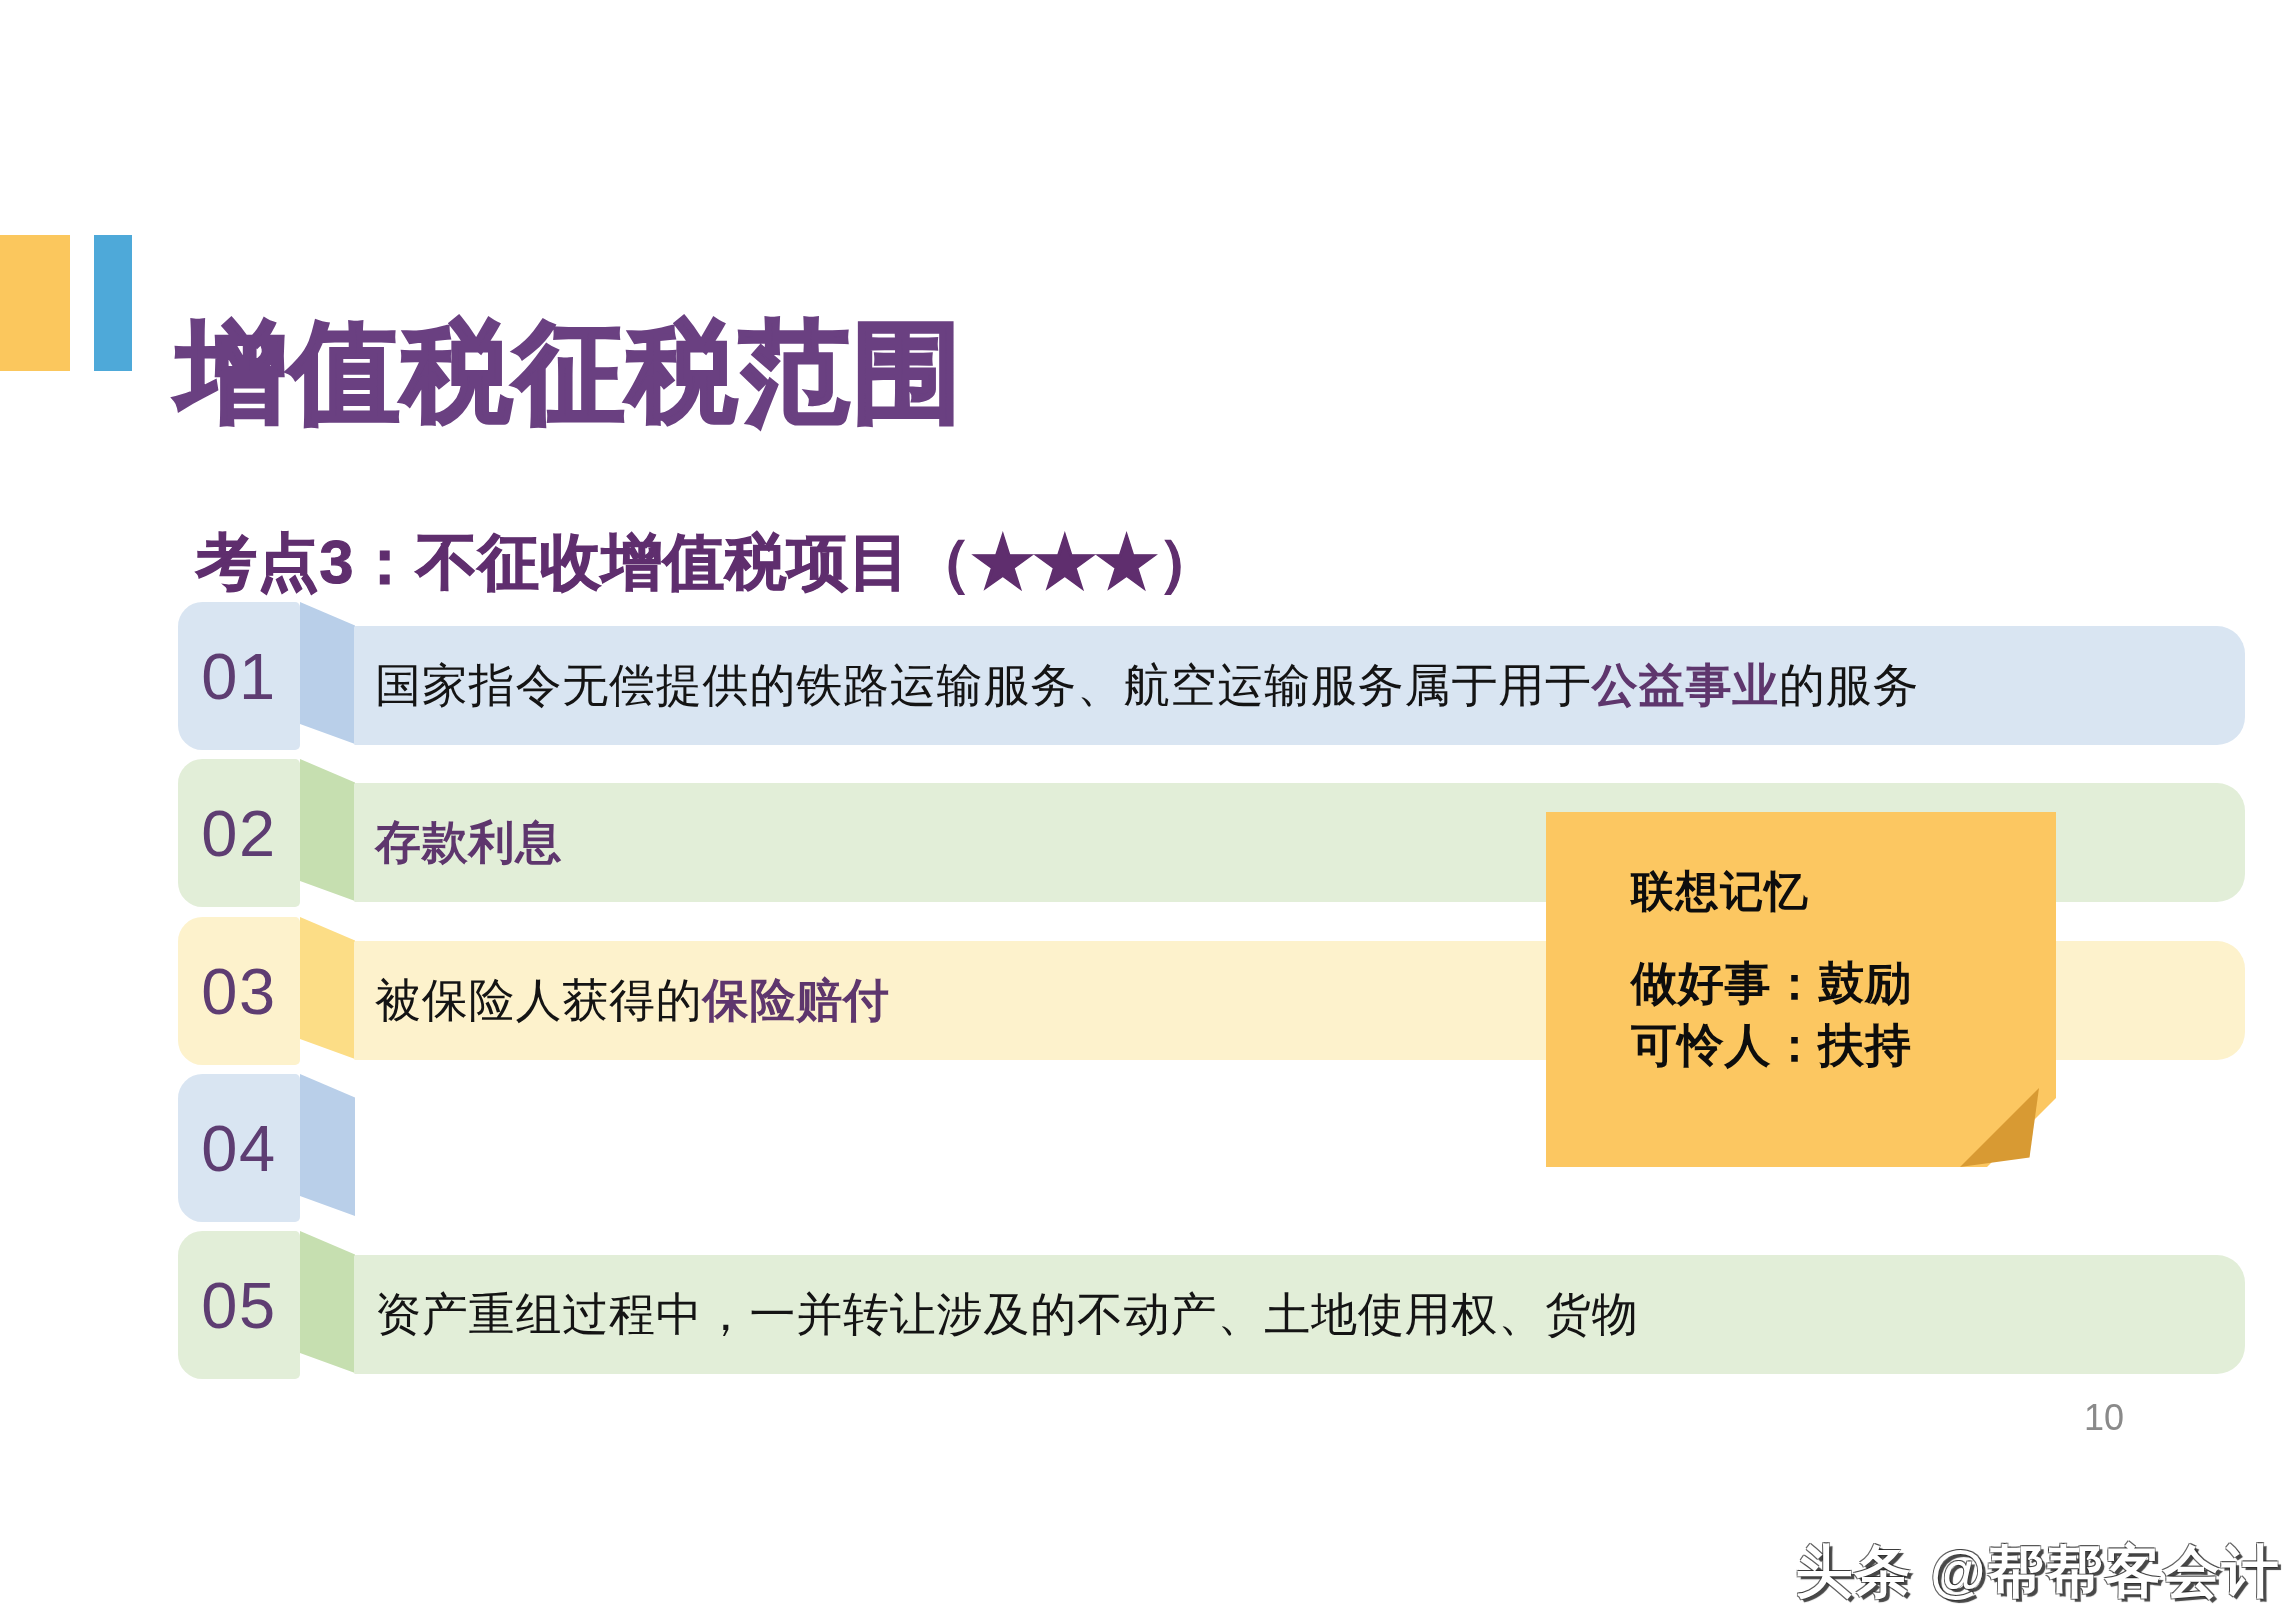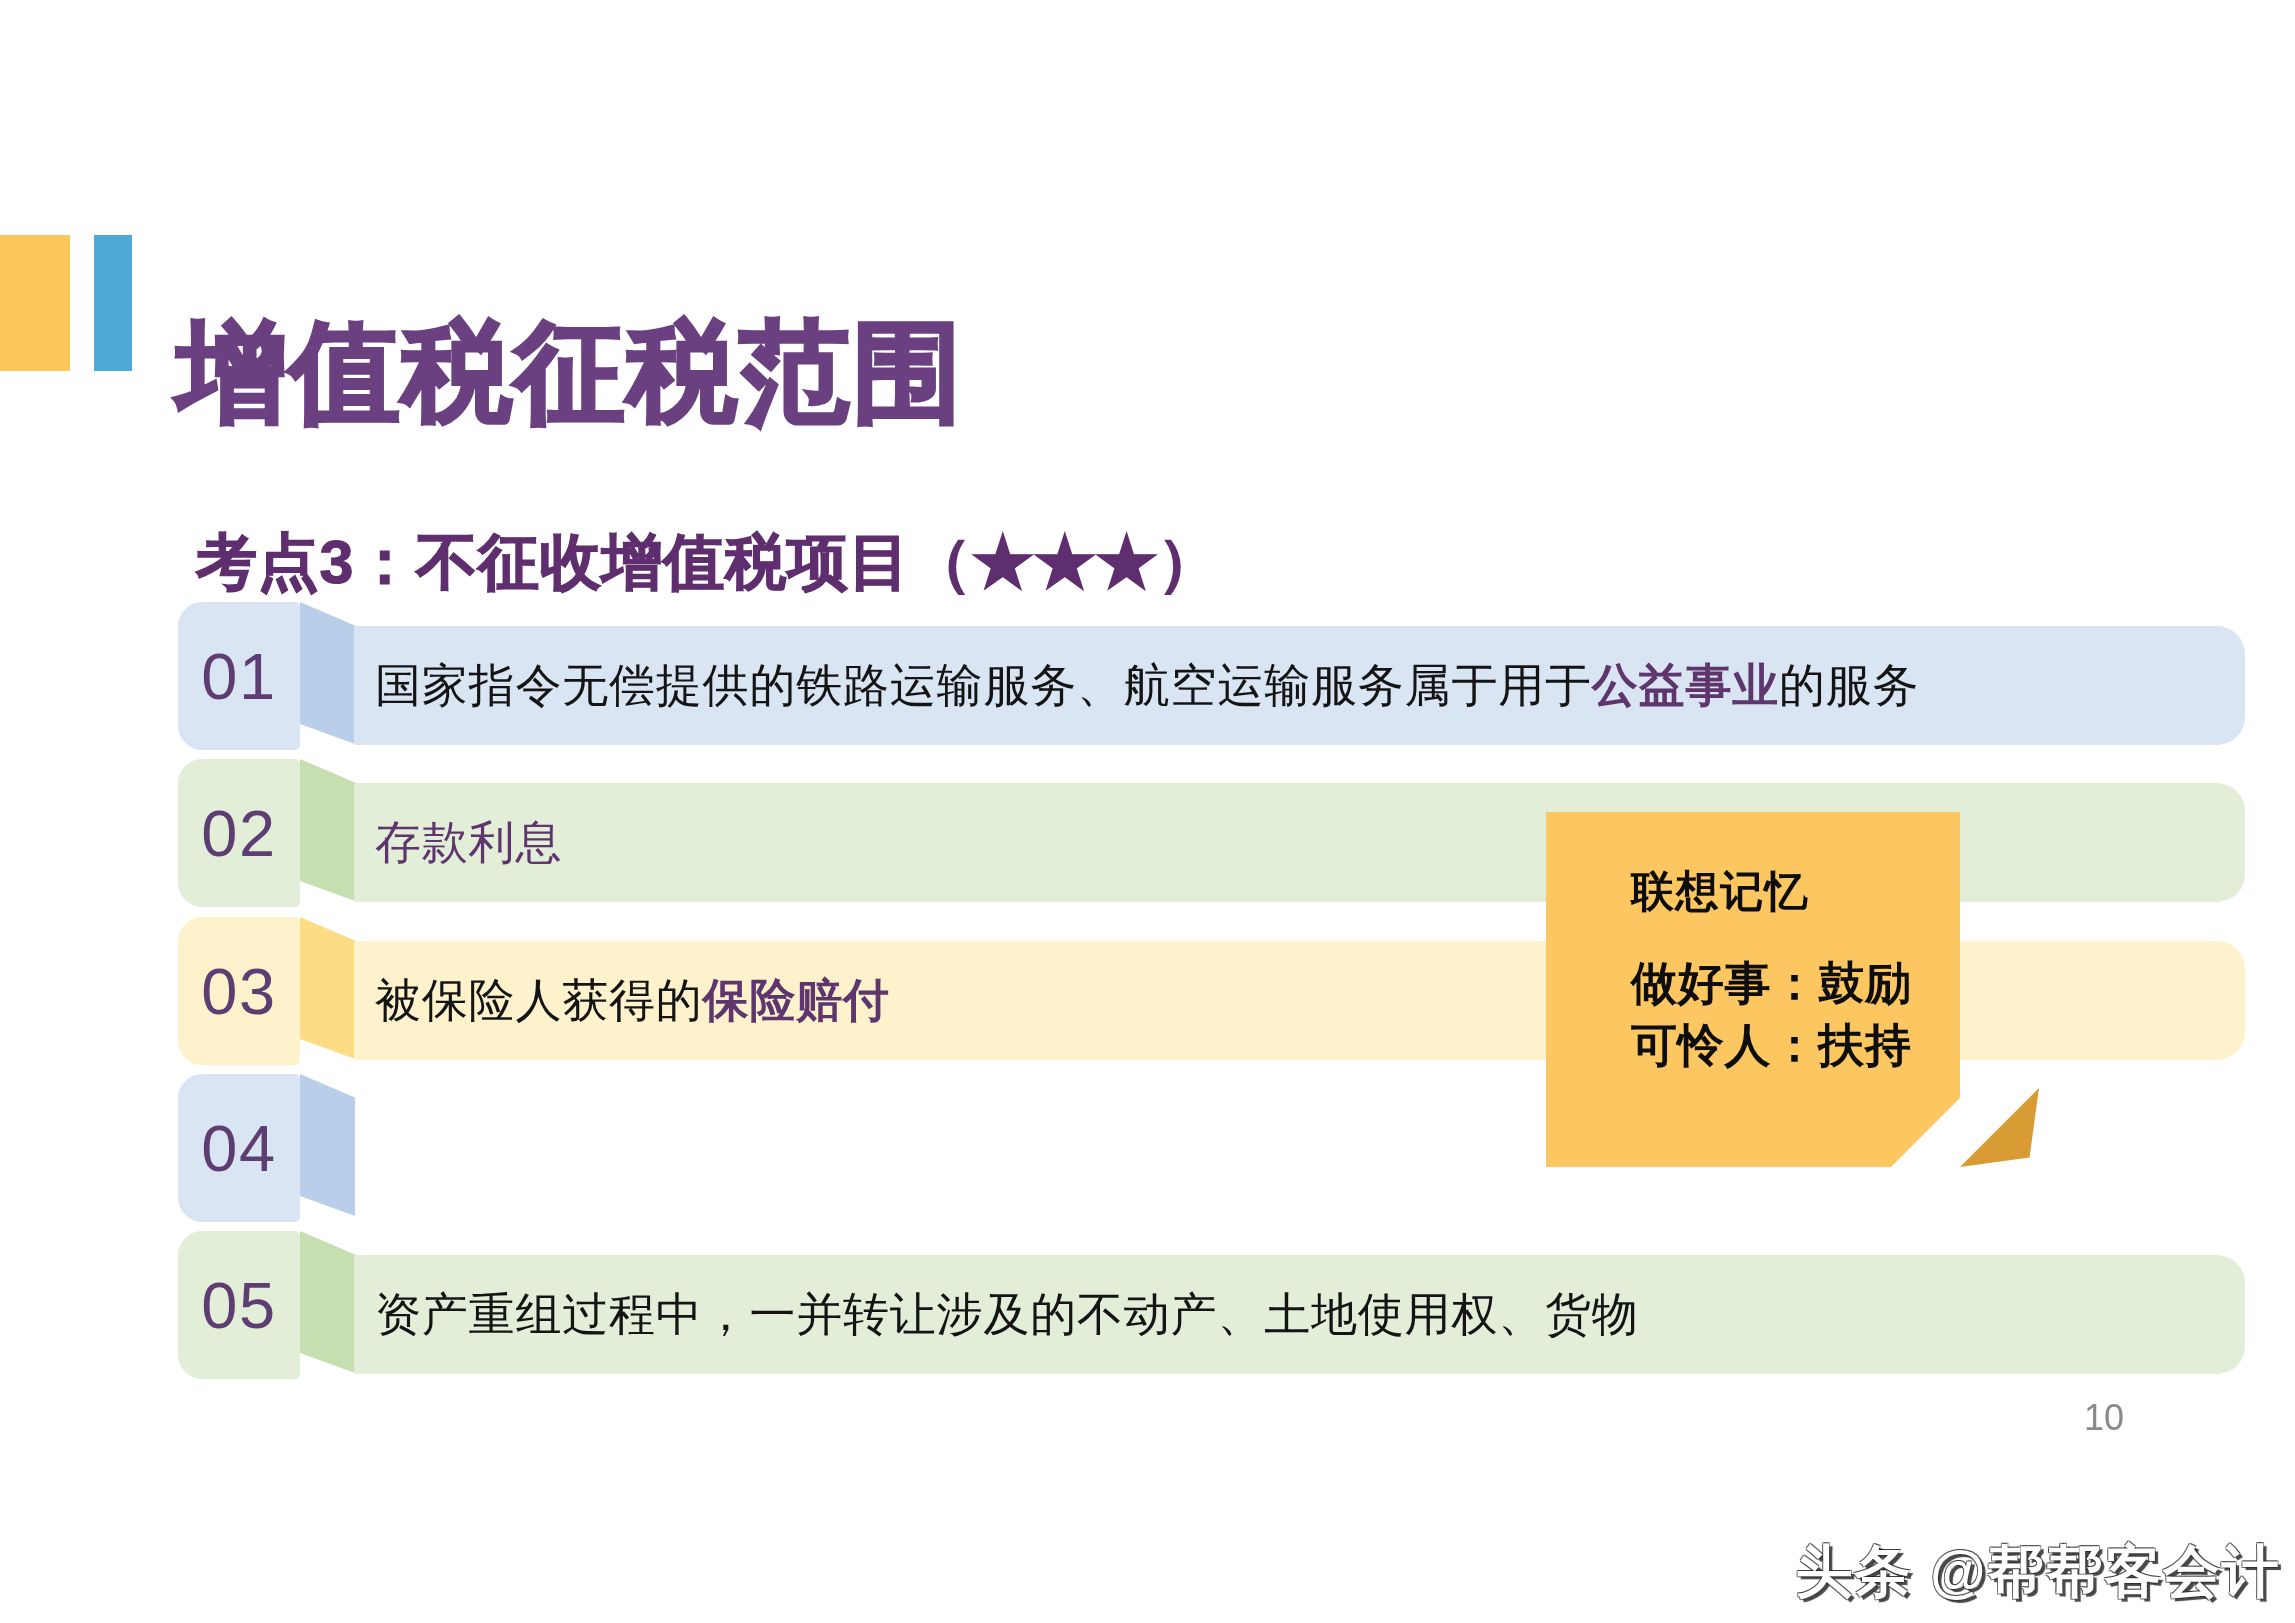--- a/index.html
+++ b/index.html
@@ -48,32 +48,32 @@
     clip-path:polygon(0 0,100% 16.5%,100% 100%,0 86%);
   }
   .row .bar{
     position:absolute;left:176px;top:24px;width:1891px;height:119px;
     border-radius:1.6px 28px 28px 1.6px;
     display:flex;align-items:center;
     box-sizing:border-box;padding-left:21px;
   }
   .bar-text{margin:0;font-size:46px;color:#141414;letter-spacing:0.8px;white-space:nowrap;}
   .bar-text .hl{color:var(--purple-highlight);font-weight:700;}
-  .bar-text.allhl{color:var(--purple-highlight);font-weight:400;}
+  .bar-text.allhl{color:var(--purple-highlight);font-weight:700;}
 
   .c-blue .tab,.c-blue .bar{background:var(--row-blue);}
   .c-blue .fold{background:var(--row-blue-fold);}
   .c-green .tab,.c-green .bar{background:var(--row-green);}
   .c-green .fold{background:var(--row-green-fold);}
   .c-yellow .tab,.c-yellow .bar{background:var(--row-yellow);}
   .c-yellow .fold{background:var(--row-yellow-fold);}
 
   
   .sticky{
-    position:absolute;left:1546px;top:788px;width:414px;height:355px;
+    position:absolute;left:1546px;top:788px;width:510px;height:355px;
     background:var(--sticky);
     clip-path:polygon(0 0,100% 0,100% calc(100% - 69px),calc(100% - 69px) 100%,0 100%);
   }
   .sticky-flap{
     position:absolute;right:0;bottom:0;width:79px;height:79px;
     background:var(--sticky-fold);
     clip-path:polygon(0 100%,100% 0,88% 88%);
   }
   .sticky-title{
     position:absolute;left:85px;top:51px;margin:0;

